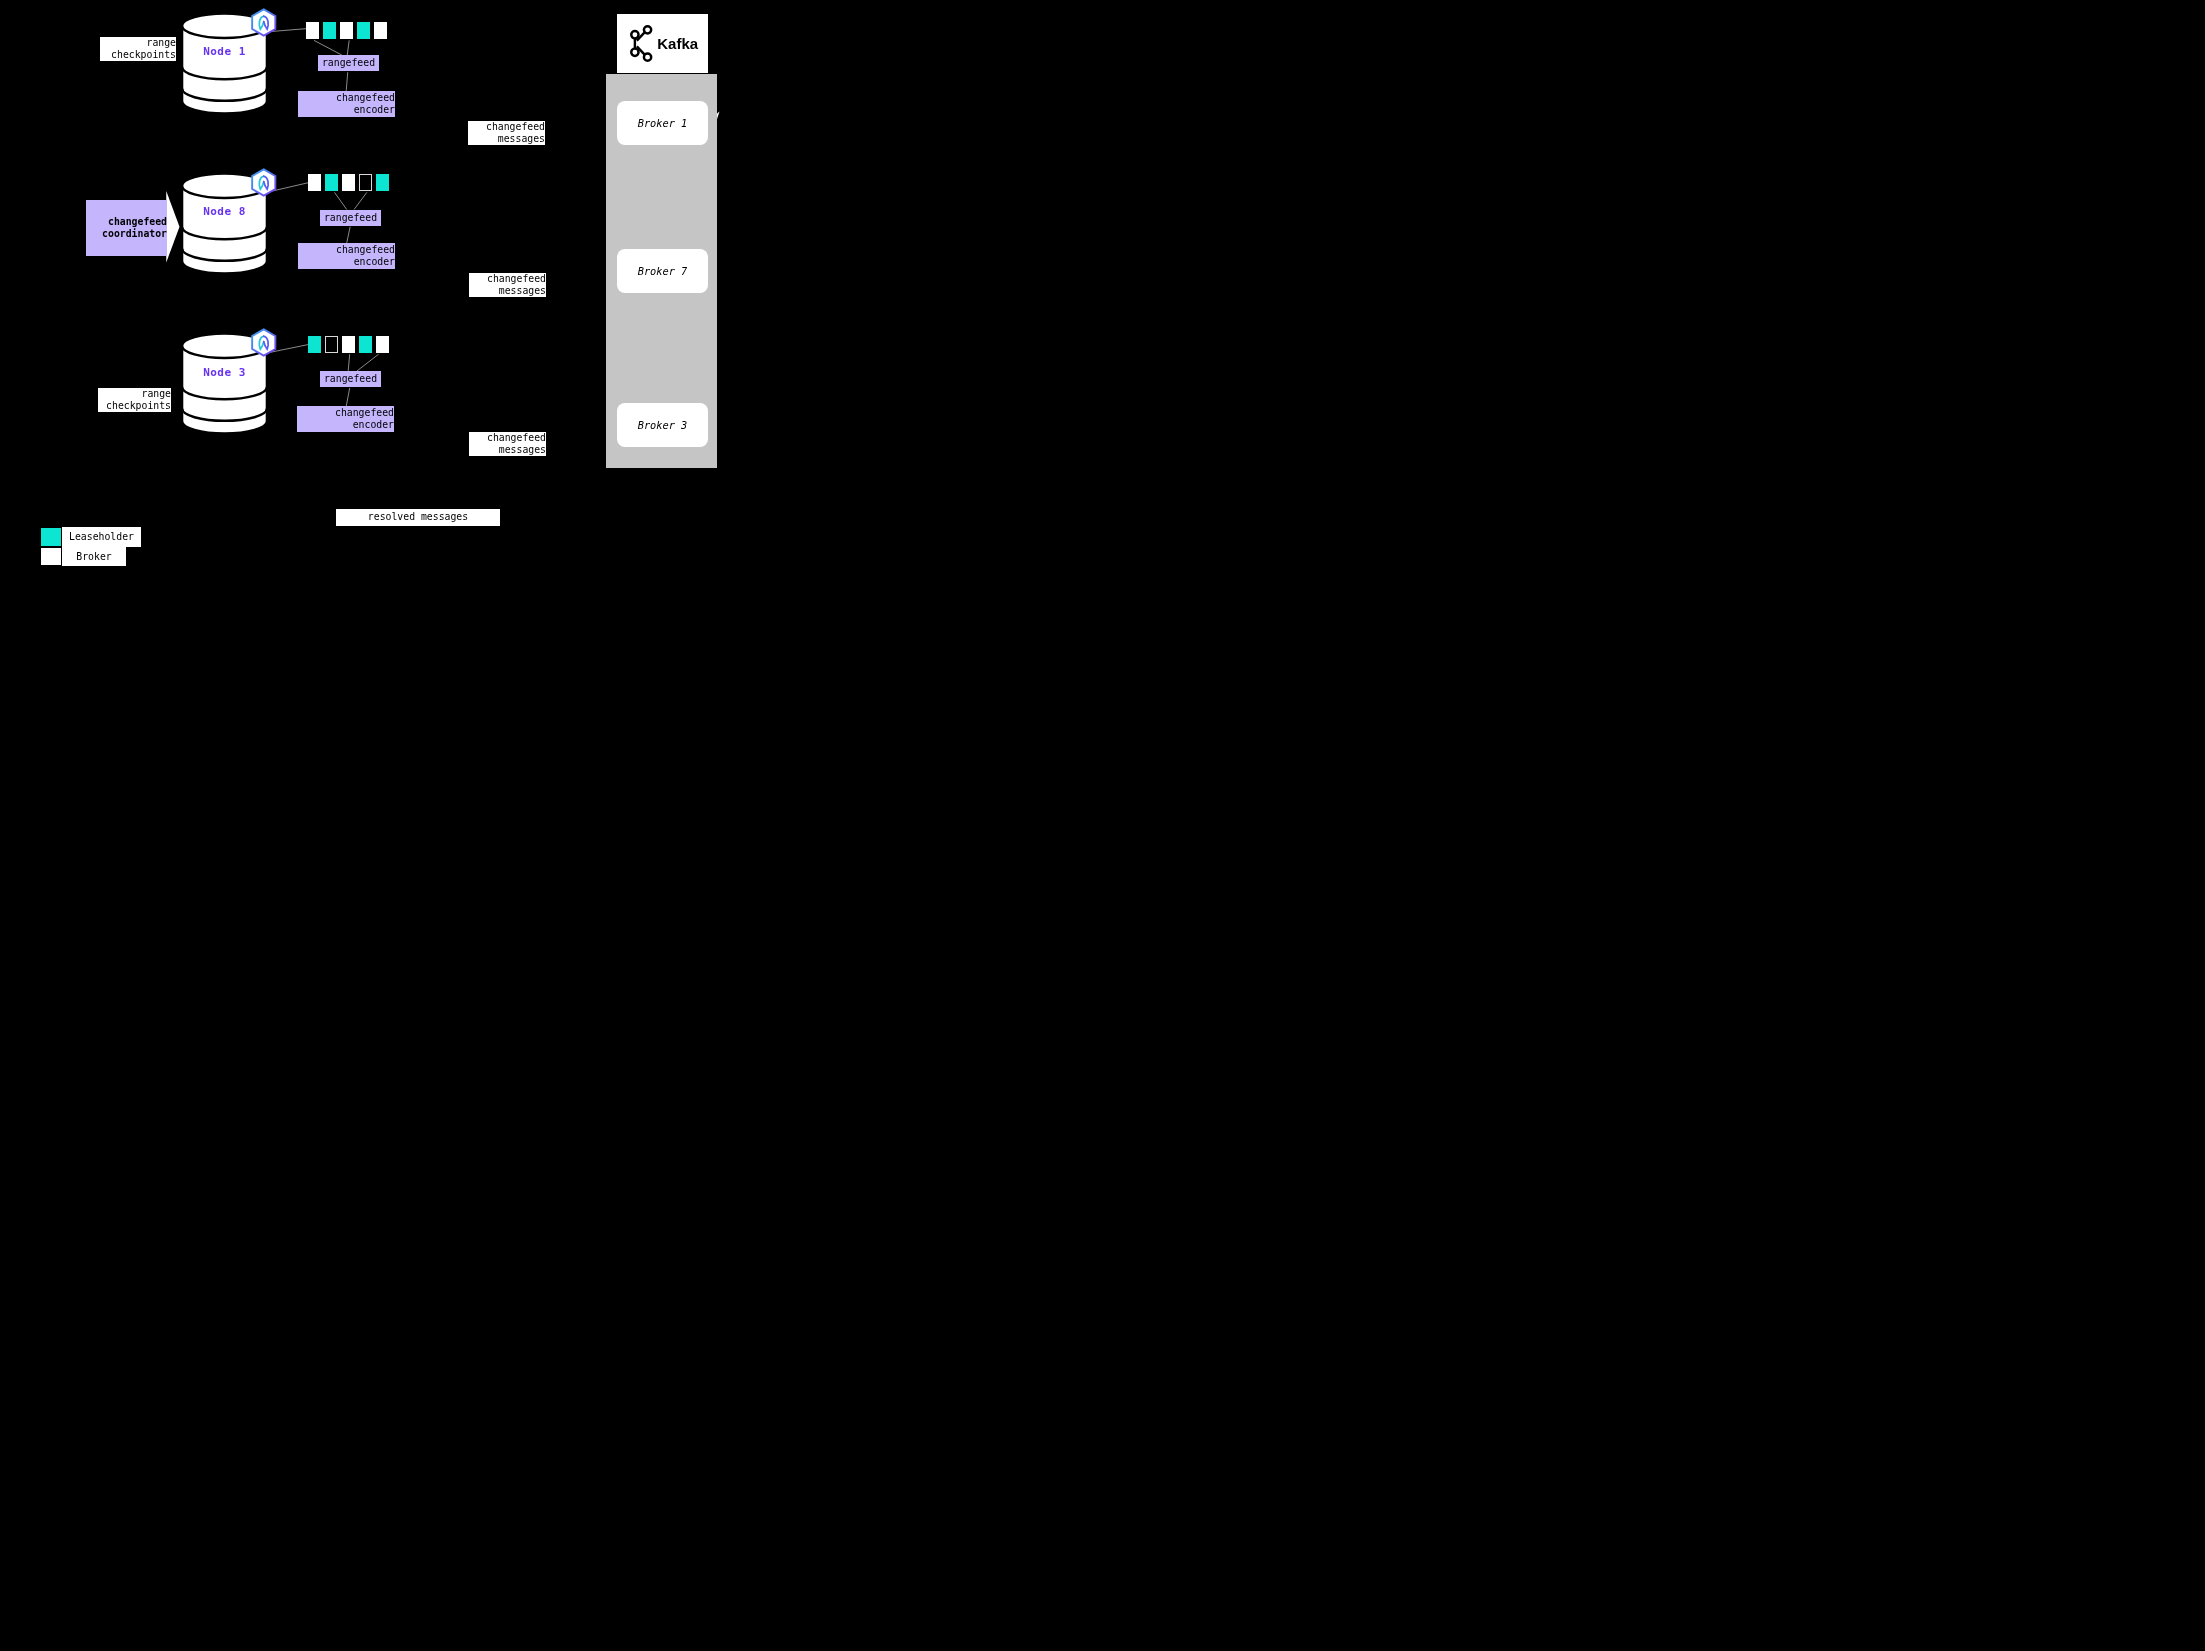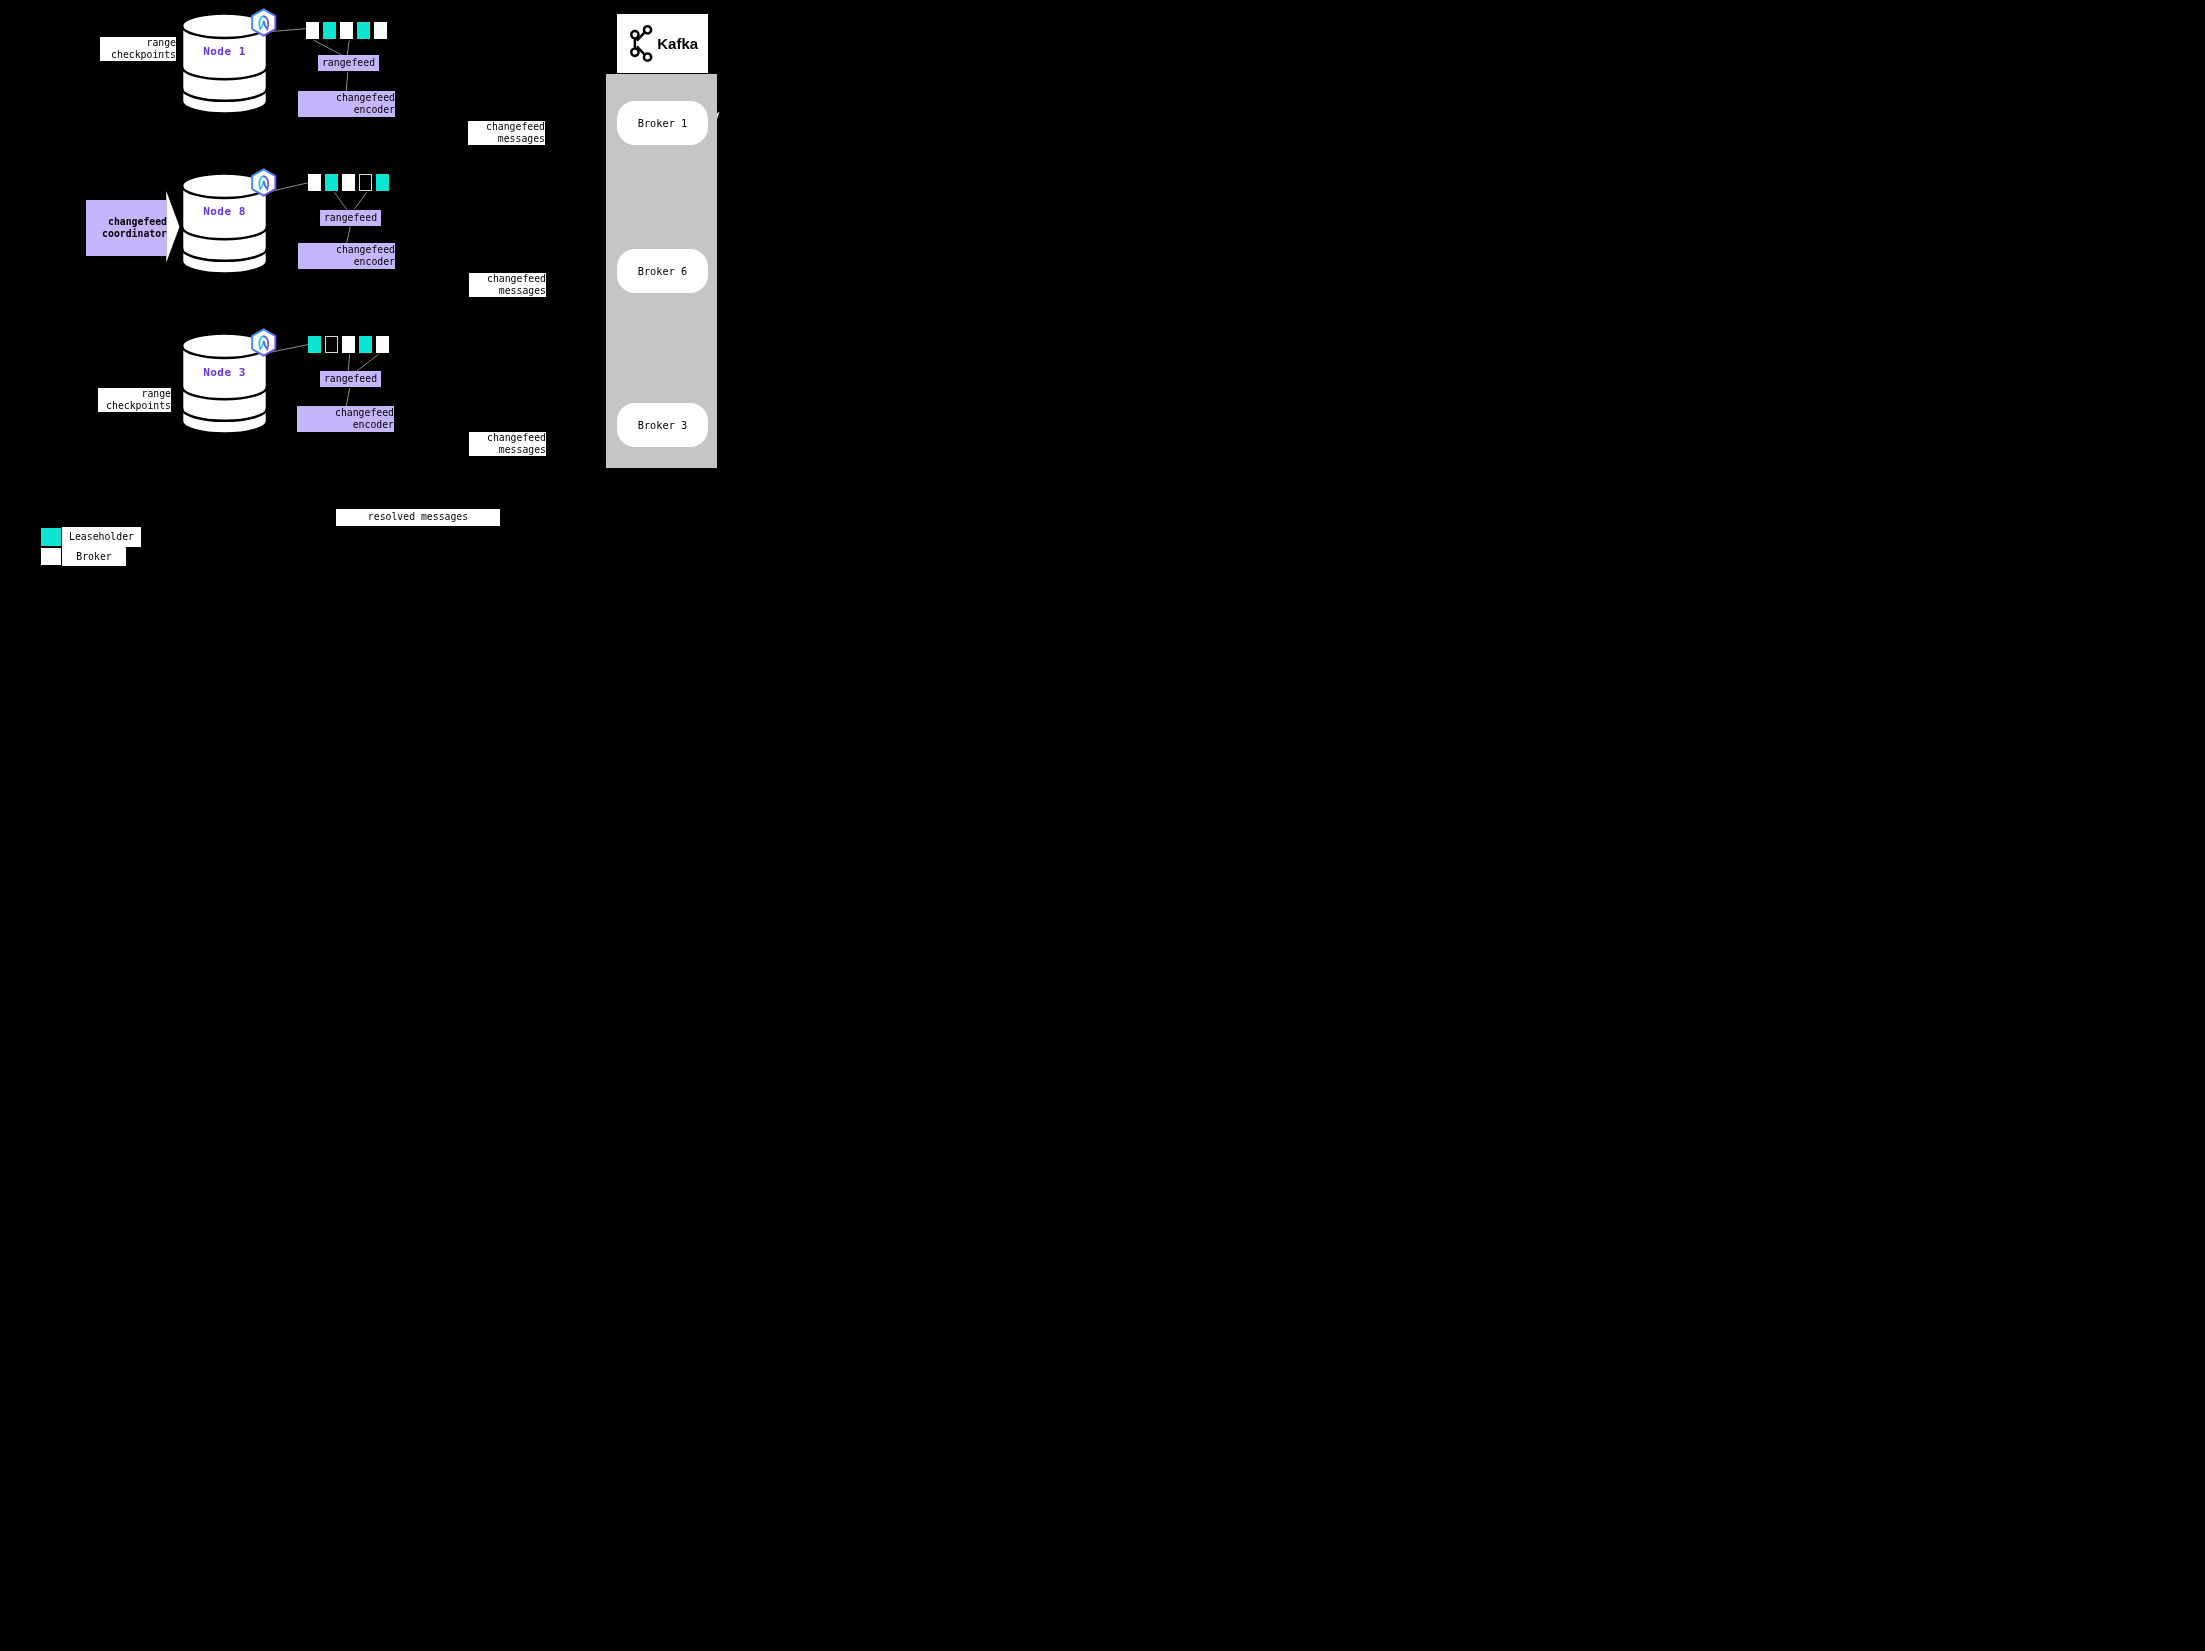--- a/index.html
+++ b/index.html
@@ -7,21 +7,21 @@
           font-family:"DejaVu Sans Mono",monospace;}
   .abs{position:absolute;box-sizing:border-box;}
   .box{display:flex;align-items:center;justify-content:center;text-align:right;
        font-size:9.8px;line-height:1.2;color:#000;}
   .white{background:#ffffff;}
   .gray{background:#c4b5fd;}
   .bold{font-weight:bold;}
   .node-label{font-weight:bold;color:#6633f2;font-size:11px;text-align:center;letter-spacing:0.5px;}
   .squares{display:flex;gap:4.4px;}
   .range-square{width:12.7px;height:17px;box-sizing:border-box;}
-  .broker{border-radius:18px;font-size:10.3px;}
+  .broker{border-radius:8px;font-size:10.3px;font-style:italic;}
   .pill{border-radius:0;}
   .kafka-word{font-family:Liberation Sans, sans-serif;font-weight:bold;font-size:15px;color:#000;}
   svg{display:block;}
   .overlay{position:absolute;left:0;top:0;pointer-events:none;}
 </style>
 </head>
 <body>
 
 <div class="canvas">
 
@@ -156,21 +156,21 @@
           <line x1="16" y1="28" x2="16" y2="48"></line>
           <line x1="20" y1="32" x2="36" y2="15"></line>
           <line x1="20" y1="44" x2="36" y2="61"></line>
         </g>
       </svg>
     </span>
     <span class="kafka-word">Kafka</span>
   </div>
 
   <div class="abs box white broker" style="left:617px;top:101px;width:91px;height:44px;">Broker 1</div>
-  <div class="abs box white broker" style="left:617px;top:249px;width:91px;height:44px;">Broker 6</div>
+  <div class="abs box white broker" style="left:617px;top:249px;width:91px;height:44px;">Broker 7</div>
   <div class="abs box white broker" style="left:617px;top:403px;width:91px;height:44px;">Broker 3</div>
 
   <div class="abs box white pill" style="left:336px;top:509px;width:164px;height:16.7px;">resolved messages</div>
 
   <div class="abs" style="left: 40px; top: 527px; width: 22px; height: 19.6px; border: 1.5px solid rgb(0, 0, 0); background: rgb(11, 229, 210);"></div>
   <div class="abs box white" style="left:62px;top:527px;width:79px;height:19.6px;">Leaseholder</div>
   <div class="abs" style="left: 40px; top: 547px; width: 22px; height: 19px; border: 1.5px solid rgb(0, 0, 0); background: rgb(255, 255, 255);"></div>
   <div class="abs box white" style="left:62px;top:547px;width:64px;height:19px;">Broker</div>
 
 </div>

